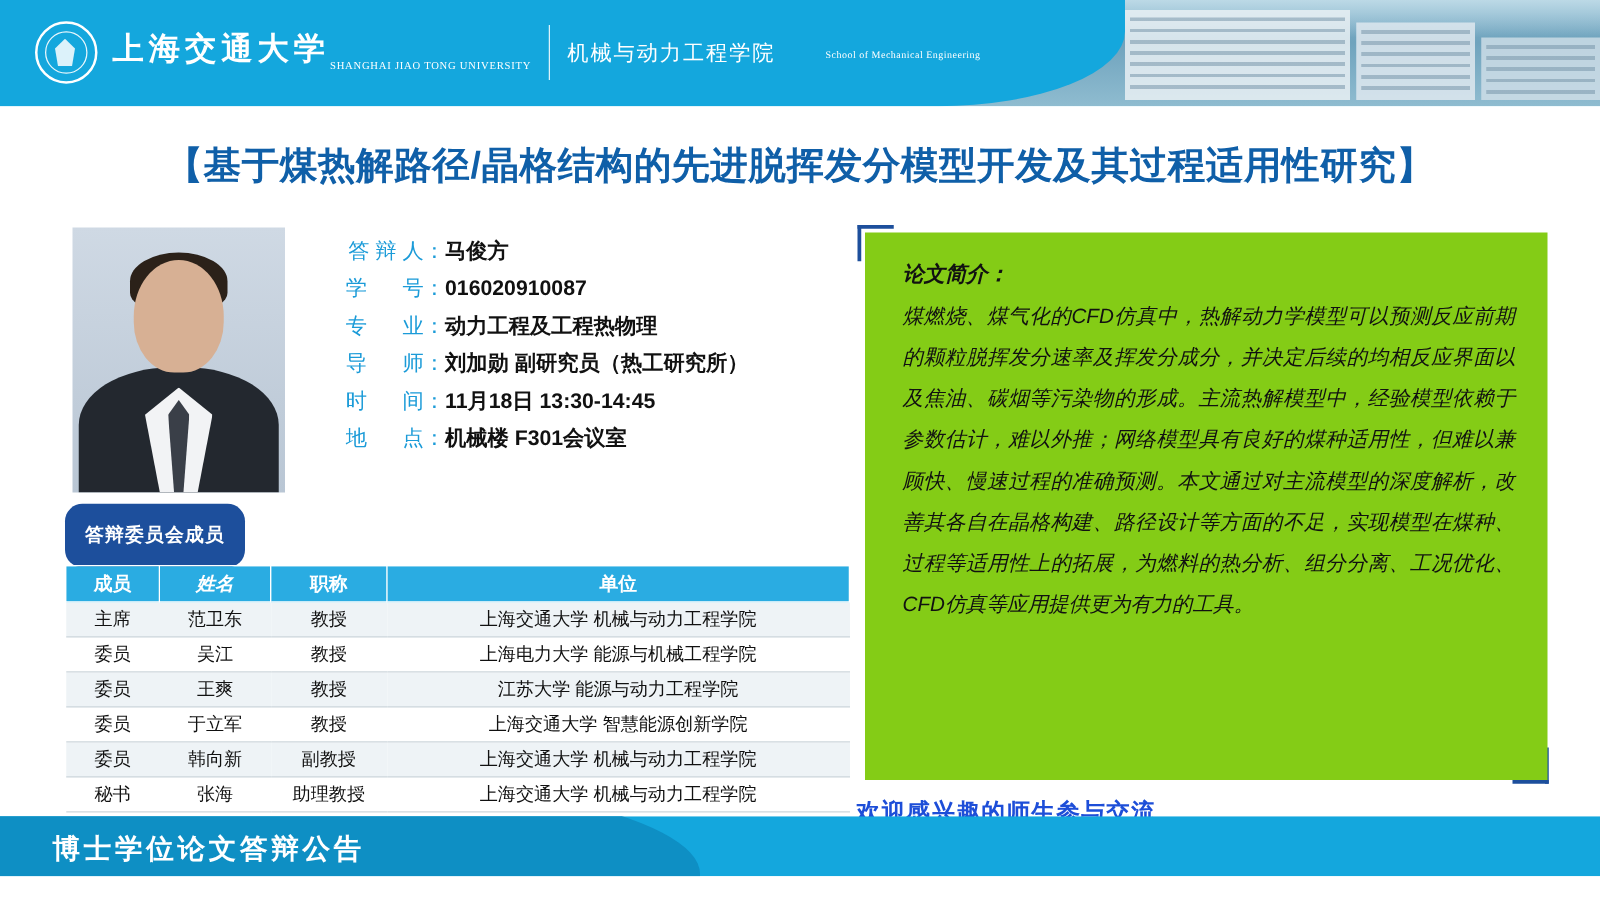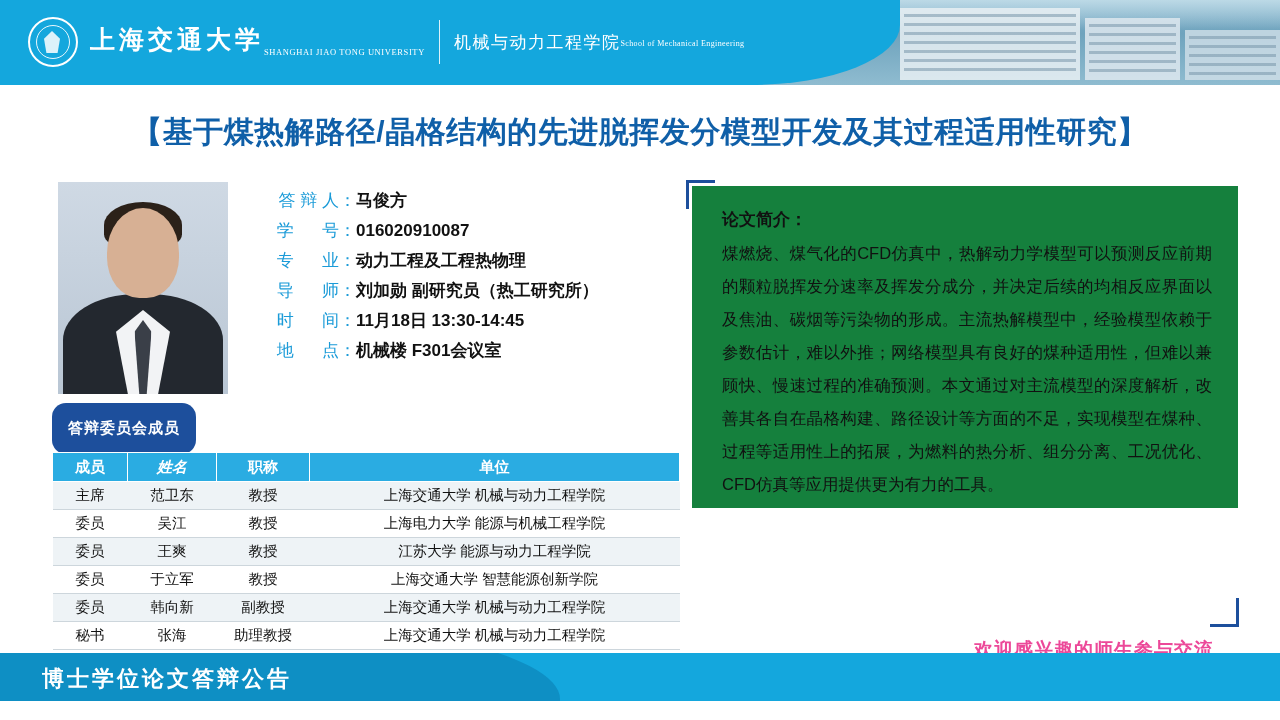--- a/index.html
+++ b/index.html
@@ -124,20 +124,21 @@
     line-height: 1;
     font-family: "Liberation Serif", serif;
   }
   .logo-dept-en {
     color: #ffffff;
     font-size: 8px;
     letter-spacing: 0.4px;
     margin-top: 6px;
     line-height: 1;
     font-family: "Liberation Serif", serif;
+    margin-left: 40px;
   }
   .col-block { display: flex; flex-direction: row; justify-content: center; }
 
   
   .title {
     position: absolute;
     left: 0; top: 112px;
     width: 1280px;
     text-align: center;
     color: #0f5fa8;
@@ -256,24 +257,25 @@
   table.committee tr.even td { background: #ffffff; }
   .c-role { width: 72px; }
   .c-name { width: 86px; font-style: italic; }
   .c-titleCol { width: 90px; }
 
   
   .abstract {
     position: absolute;
     left: 692px; top: 186px;
     width: 546px;
-    height: 322px;
-    background: #15803d;
+    height: 438px;
+    background: #84cc16;
     padding: 22px 26px 18px 30px;
     box-sizing: border-box;
+    font-style: italic;
   }
   .abstract-title {
     color: #111111;
     font-size: 17px;
     font-weight: bold;
     margin-bottom: 6px;
   }
   .abstract-body {
     color: #111111;
     font-size: 16.5px;
@@ -283,24 +285,24 @@
   .corner {
     position: absolute;
     width: 26px; height: 26px;
     border: 3px solid #1d4f9c;
   }
   .corner.tl { left: 686px; top: 180px; border-right: none; border-bottom: none; }
   .corner.br { left: 1210px; top: 598px; border-left: none; border-top: none; }
 
   .welcome {
     position: absolute;
-    left: 668px; top: 637px;
+    left: 685px; top: 637px;
     width: 546px;
-    text-align: right;
-    color: #ec4899;
+    text-align: left;
+    color: #1d4ed8;
     font-size: 19px;
     font-weight: bold;
     letter-spacing: 1px;
   }
 
   
   .footer {
     position: absolute;
     left: 0; top: 653px;
     width: 1280px;

